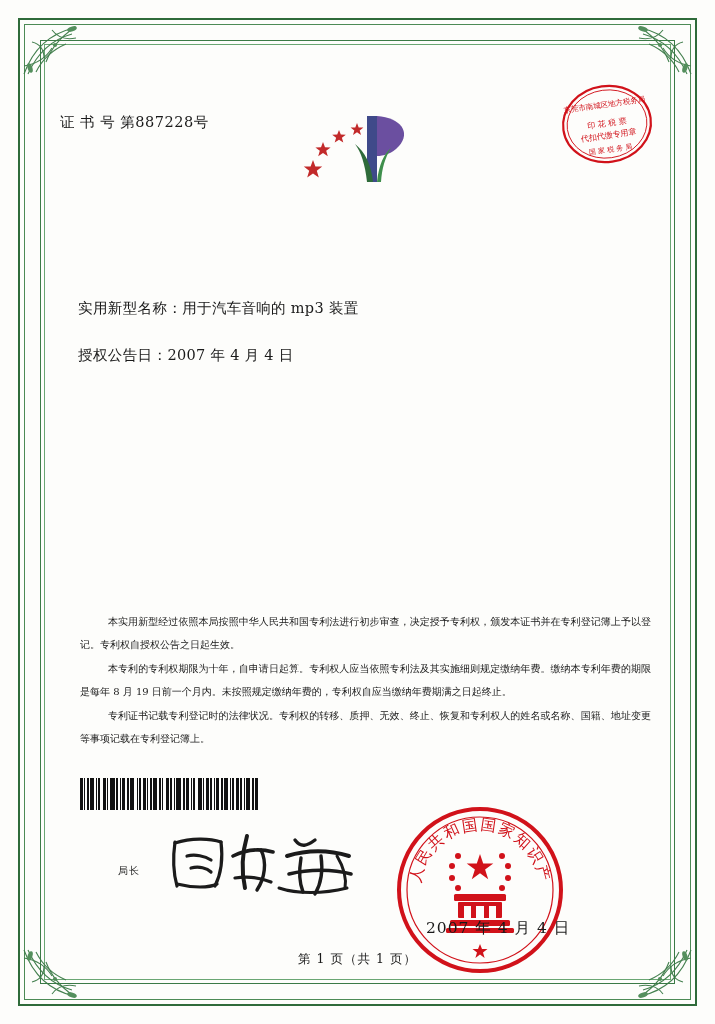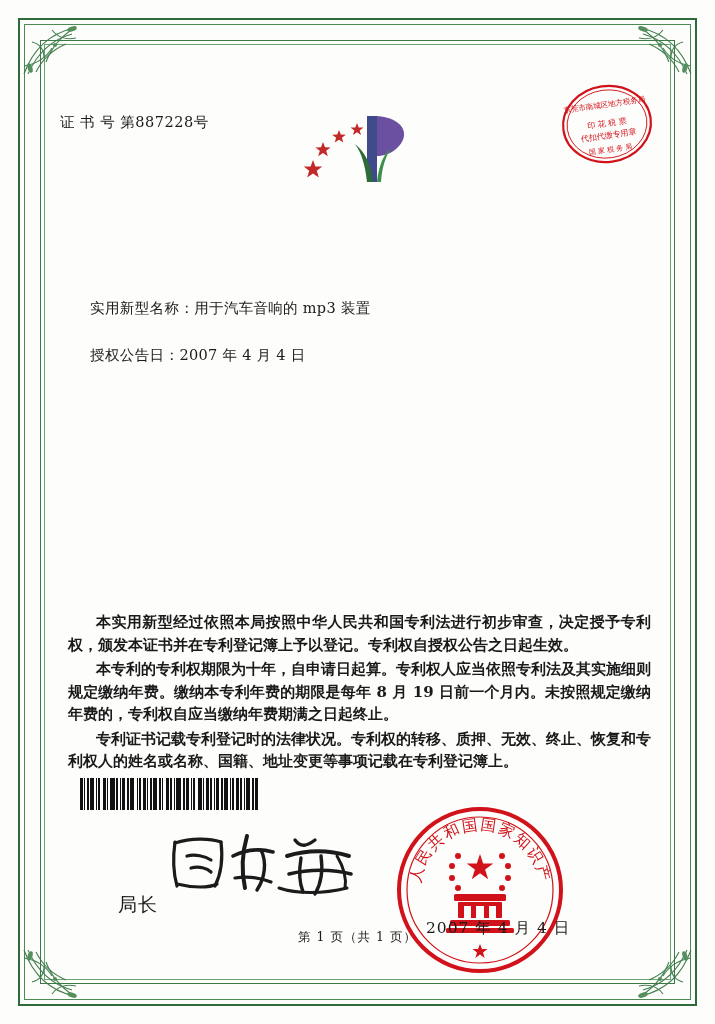--- a/index.html
+++ b/index.html
@@ -109,41 +109,40 @@
     top: 165px;
     text-align: center;
     font-size: 35px;
     font-weight: bold;
     letter-spacing: 5px;
     font-family: "DejaVu Serif", "Liberation Serif", serif;
   }
 
   .fields {
     position: absolute;
-    left: 34px;
+    left: 22px;
     top: 243px;
     right: 0;
   }
   .field {
     font-size: 14.5px;
     margin-bottom: 27.5px;
     white-space: nowrap;
   }
   .field .lbl { letter-spacing: 0.4px; }
   .field .val { letter-spacing: 0.3px; }
 
   .paras {
     position: absolute;
-    left: 12px;
+    left: 24px;
     right: 8px;
     top: 555px;
-    font-size: 15px;
+    font-size: 10px;
     line-height: 22.5px;
     text-align: justify;
-    font-weight: bold;
   }
   .paras p {
     margin: 0 0 2px 0;
     text-indent: 28px;
   }
 
   
   .barcode {
     position: absolute;
     left: 24px;
@@ -156,22 +155,22 @@
   .barcode i {
     display: block;
     background: #111;
     height: 100%;
   }
 
   
   .director {
     position: absolute;
     left: 62px;
-    top: 836px;
-    font-size: 19px;
+    top: 808px;
+    font-size: 10px;
     letter-spacing: 1px;
   }
   .signature {
     position: absolute;
     left: 105px;
     top: 770px;
     width: 215px;
     height: 78px;
   }
 
@@ -189,21 +188,21 @@
     left: 370px;
     top: 862px;
     font-size: 15.5px;
     letter-spacing: 1px;
   }
 
   .footer {
     position: absolute;
     left: 0;
     right: 0;
-    bottom: 22px;
+    bottom: 0;
     text-align: center;
     font-size: 12.5px;
     letter-spacing: 1px;
   }
 </style>
 </head>
 <body>
 
 <div class="page">
 

